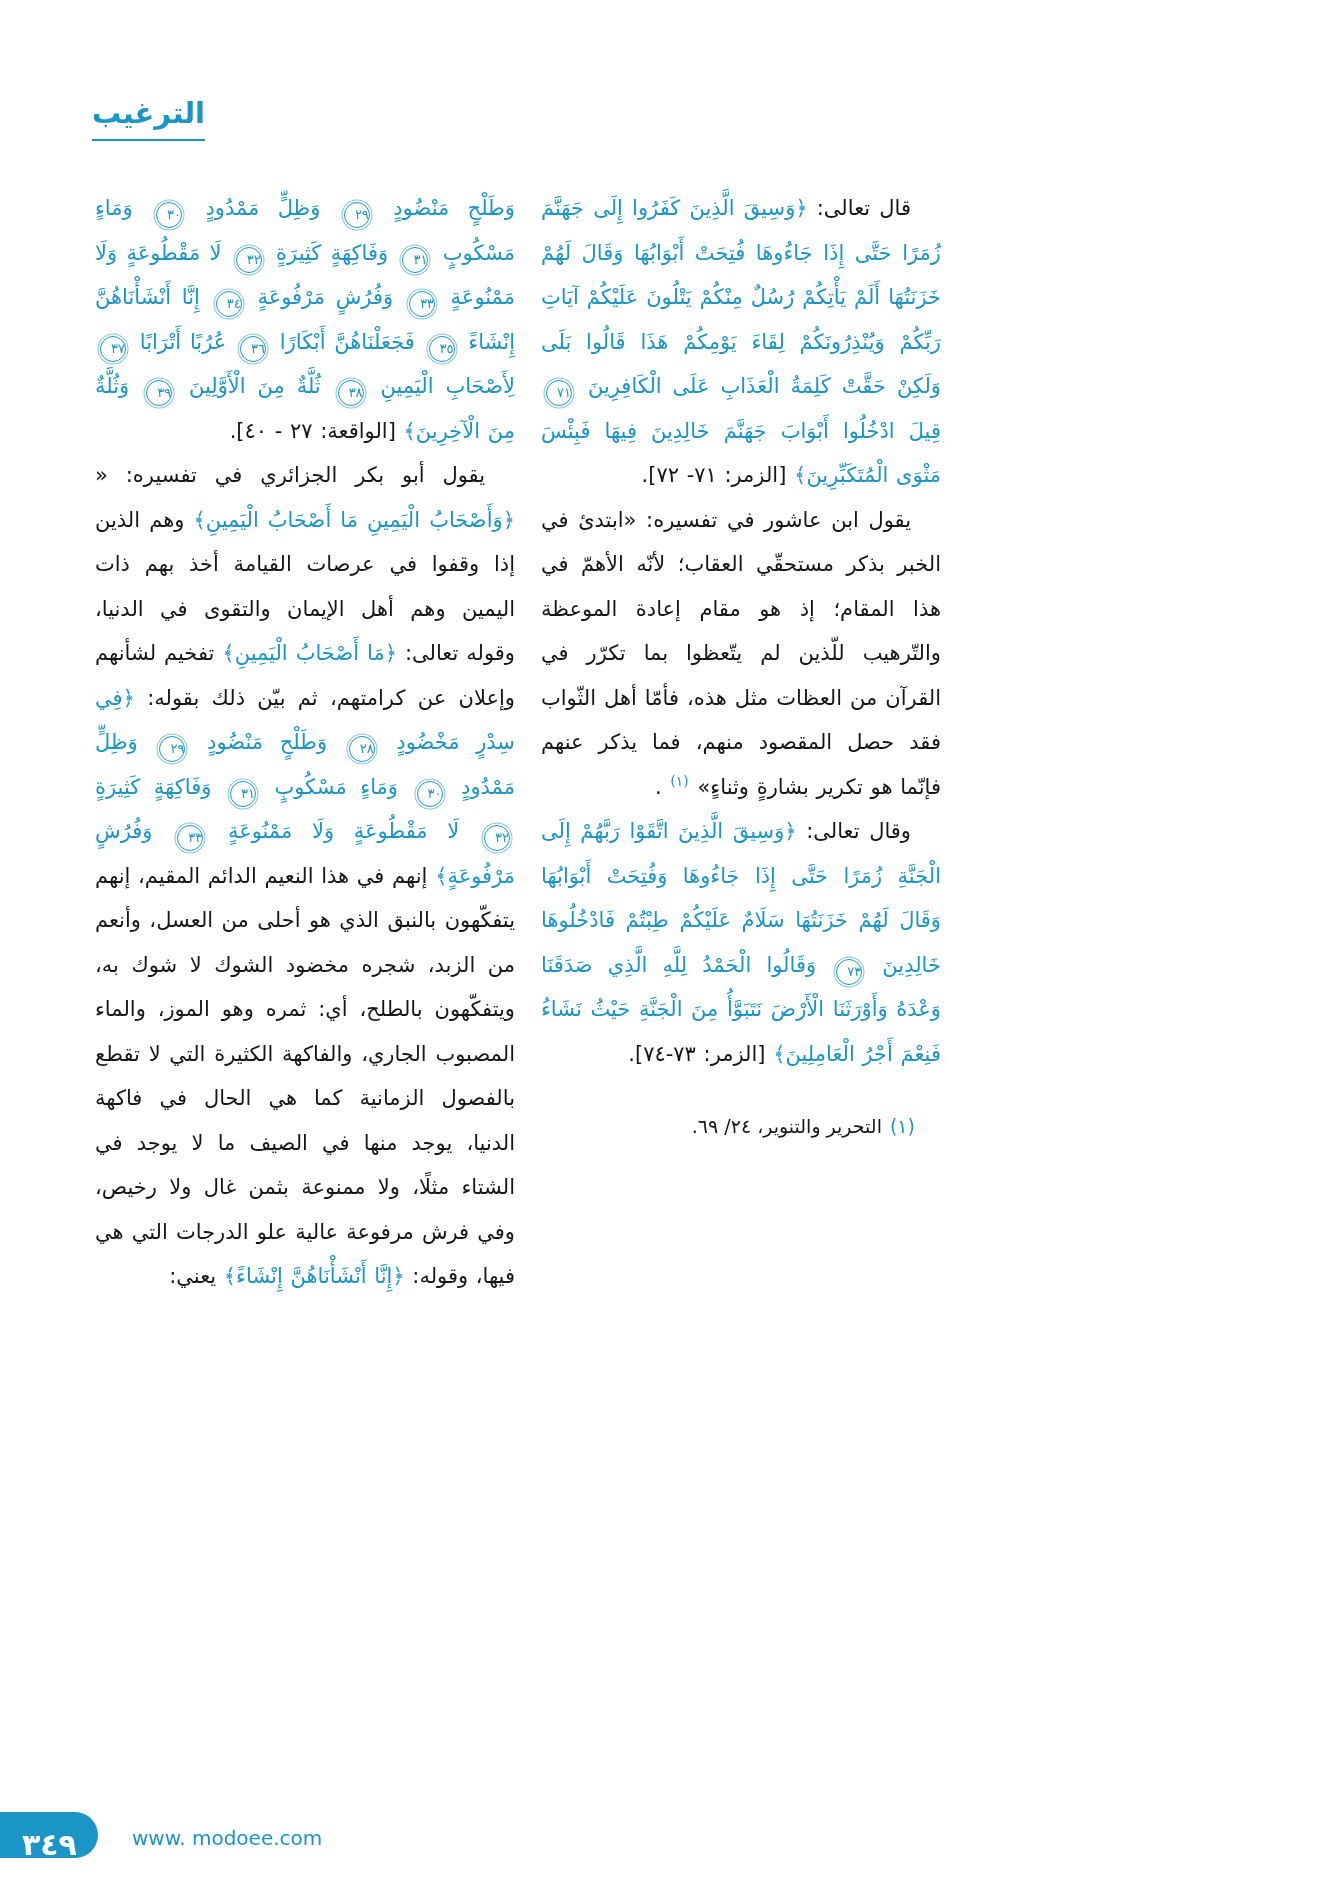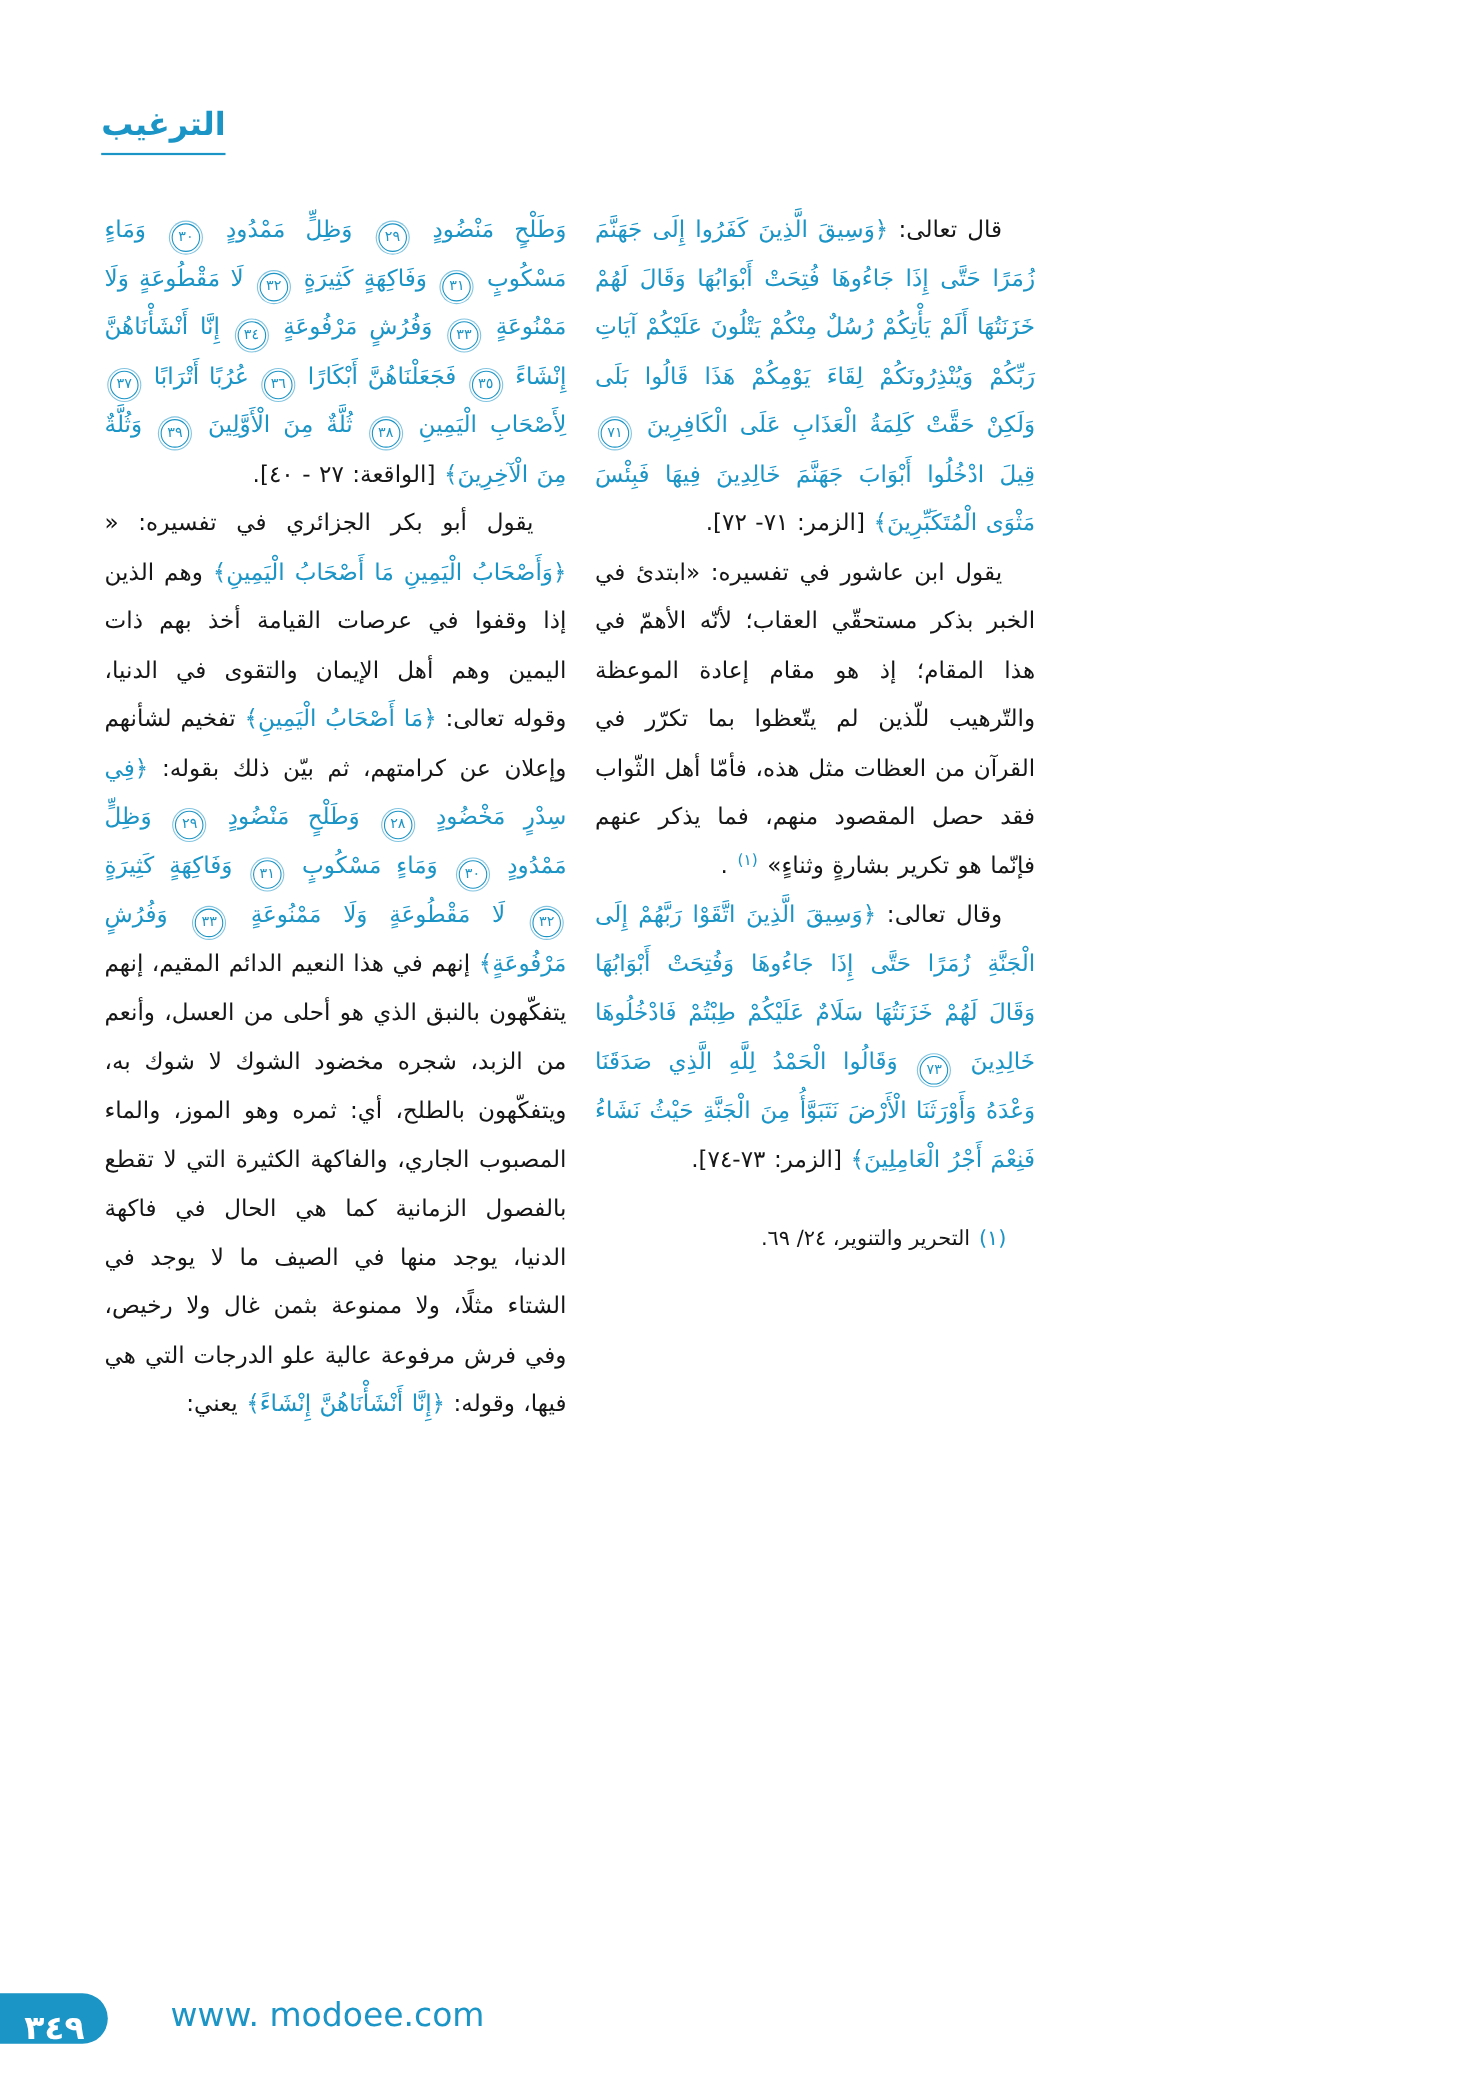--- a/index.html
+++ b/index.html
@@ -51,21 +51,21 @@
     word-spacing: 1px;
   }
   .para.indent { text-indent: 30px; }
   .seg-n { color: var(--ink); }
   .seg-q { color: var(--accent); }
   .seg-aya {
     display: inline-block;
     width: 26px;
     height: 26px;
     line-height: 24px;
-    text-align: center;
+    text-align: right;
     border: 1px solid var(--accent);
     border-radius: 50%;
     color: var(--accent);
     font-size: 13px;
     margin: 0 5px;
     vertical-align: -4px;
     text-indent: 0;
     box-shadow: 0 0 0 1.5px #ffffff, 0 0 0 2.5px rgba(27,148,198,0.55);
     background: #ffffff;
   }
@@ -102,24 +102,23 @@
     font-size: 30px;
     font-weight: bold;
     z-index: 2;
     letter-spacing: 1px;
   }
   .website {
     position: absolute;
     bottom: 40px;
     left: 132px;
     color: var(--accent);
-    font-size: 30px;
+    font-size: 20px;
     direction: ltr;
     font-weight: 500;
-    margin-left: 23px;
   }
 </style>
 </head>
 <body>
 
 <div class="page">
 
   <div class="running-head-wrap">
     <span class="running-head">الترغيب</span>
   </div>

